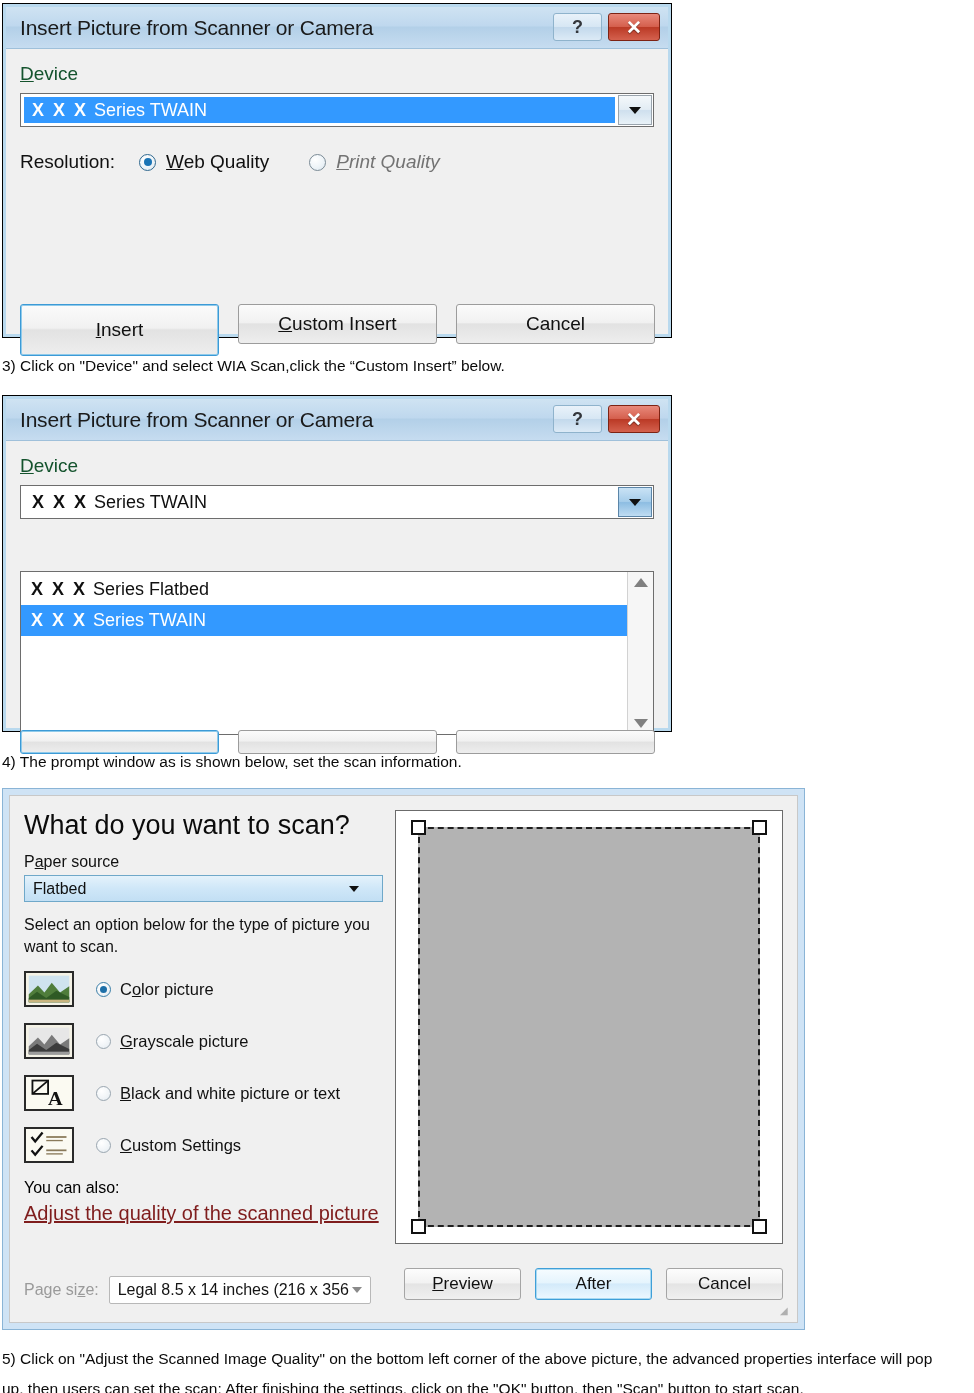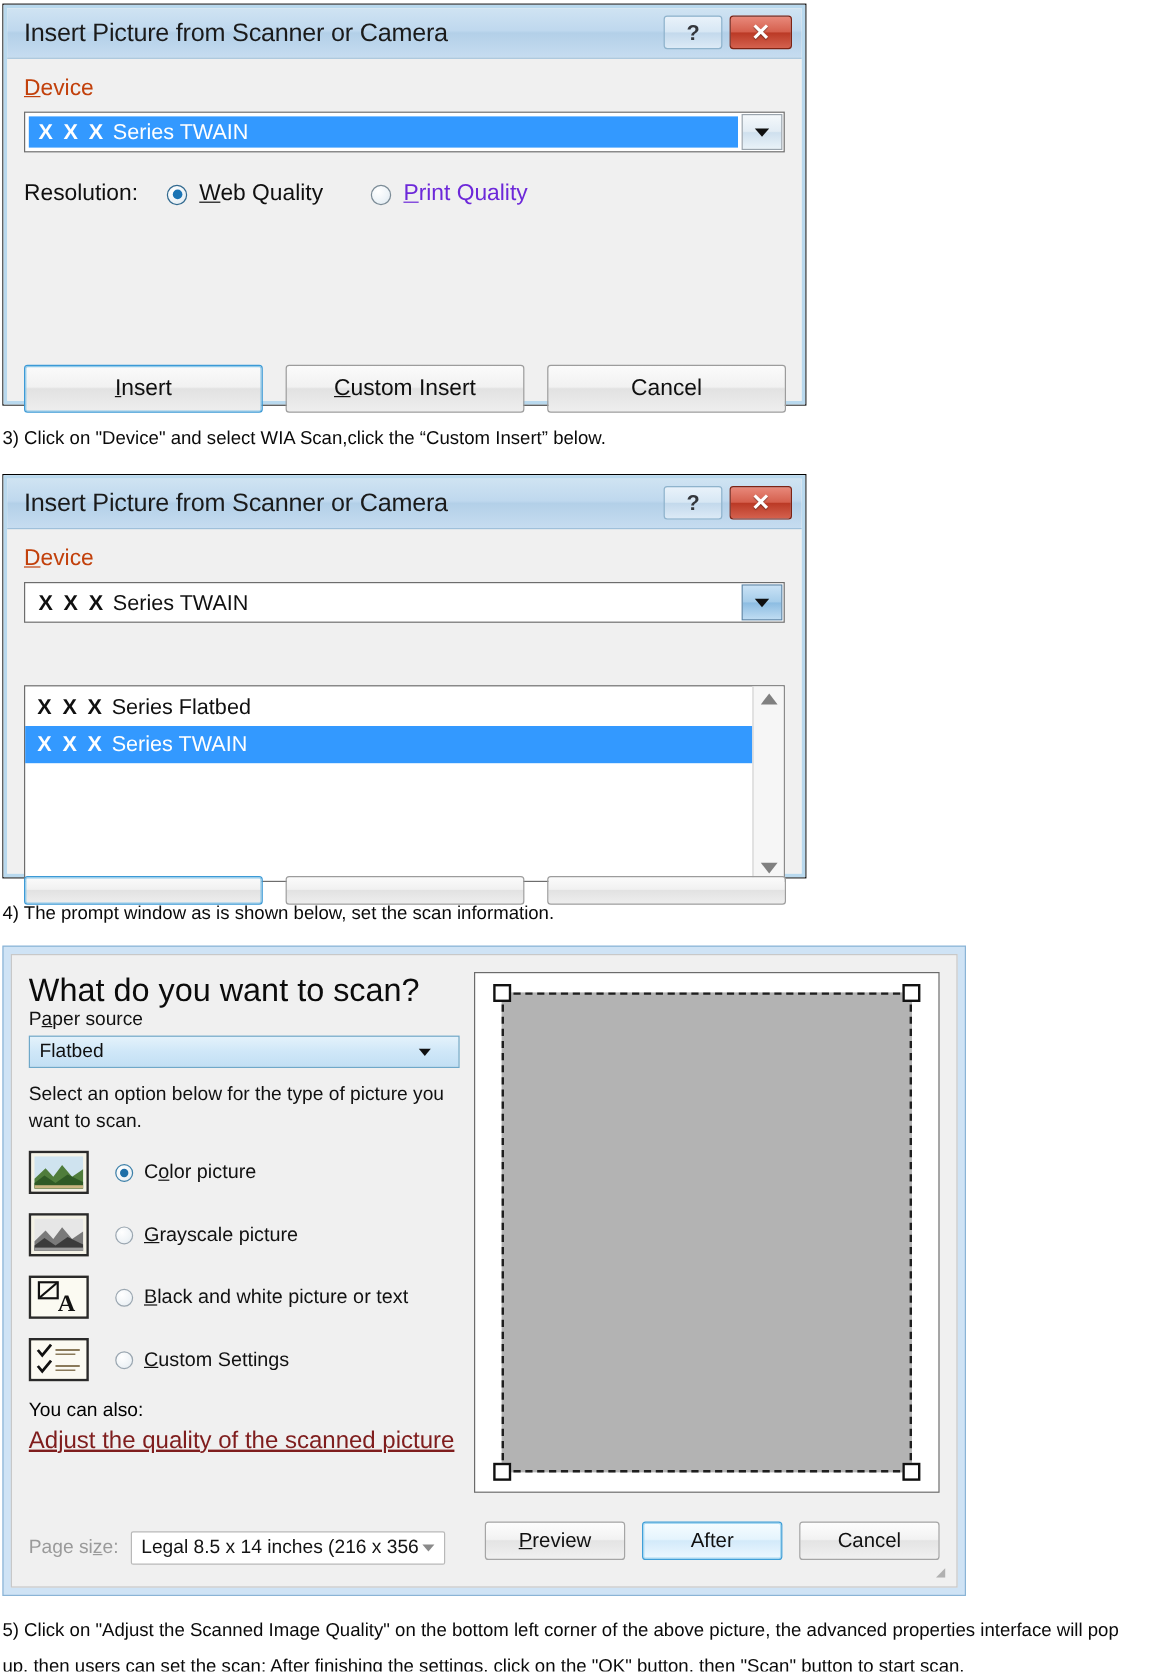--- a/index.html
+++ b/index.html
@@ -85,21 +85,21 @@
   .tb-close .x-glyph {
     font-size: 19px;
     text-shadow: 0 1px 1px rgba(0,0,0,.45);
     line-height: 1;
   }
 
   .dlg-body { padding: 14px 14px 0 14px; position: relative; }
 
   .field-label {
     font-size: 19px;
-    color: #c2410c;
+    color: #14532d;
     margin-bottom: 8px;
     font-family: "Liberation Sans", sans-serif;
   }
   .field-label u { text-decoration: underline; }
 
   
   .combo {
     position: relative;
     height: 34px;
     box-sizing: border-box;
@@ -201,21 +201,21 @@
     display: flex; align-items: center; justify-content: center;
     flex: none;
   }
   .radio.checked { border-color: #31698f; }
   .radio.checked::after {
     content: "";
     width: 8px; height: 8px; border-radius: 50%;
     background: #1a74b5;
   }
   .radio-label { font-size: 19px; color: #101010; white-space: nowrap; }
-  .radio-label.dim { color: #6d28d9; }
+  .radio-label.dim { color: #737373; font-style: italic; }
 
   
   .btn {
     box-sizing: border-box;
     background: linear-gradient(to bottom, #fbfbfb 0%, #f1f1f1 46%, #e2e2e2 50%, #eeeeee 100%);
     border: 1px solid #9c9c9c;
     border-radius: 3px;
     display: flex;
     align-items: center;
     justify-content: center;
@@ -256,20 +256,21 @@
   }
   .wia-left {
     width: 385px;
     box-sizing: border-box;
     padding: 14px 12px 0 14px;
     position: relative;
   }
   .wia-heading {
     font-size: 27px;
     color: #0b0b0b;
+    margin-bottom: 12px;
     font-family: "Liberation Sans", sans-serif;
     white-space: nowrap;
   }
   .small-label {
     font-size: 16px;
     color: #111111;
     margin-bottom: 4px;
   }
   .paper-combo {
     height: 27px;
@@ -462,21 +463,21 @@
 
         <div class="radio-row" style="margin-top:24px;">
           <span class="radio-label" style="margin-right:14px;">Resolution:</span>
           <span class="radio checked"></span>
           <span class="radio-label"><u>W</u>eb Quality</span>
           <span class="radio" style="margin-left:30px;"></span>
           <span class="radio-label dim"><u>P</u>rint Quality</span>
         </div>
 
         <div style="position:absolute; left:14px; top:255px; display:flex; gap:19px;">
-          <div class="btn default" style="width:199px;height:40px;">
+          <div class="btn default" style="width:199px;height:52px;">
             <span><u>I</u>nsert</span>
           </div>
           <div class="btn" style="width:199px;height:40px;">
             <span><u>C</u>ustom Insert</span>
           </div>
           <div class="btn" style="width:199px;height:40px;">
             <span>Cancel</span>
           </div>
         </div>
       </div>

